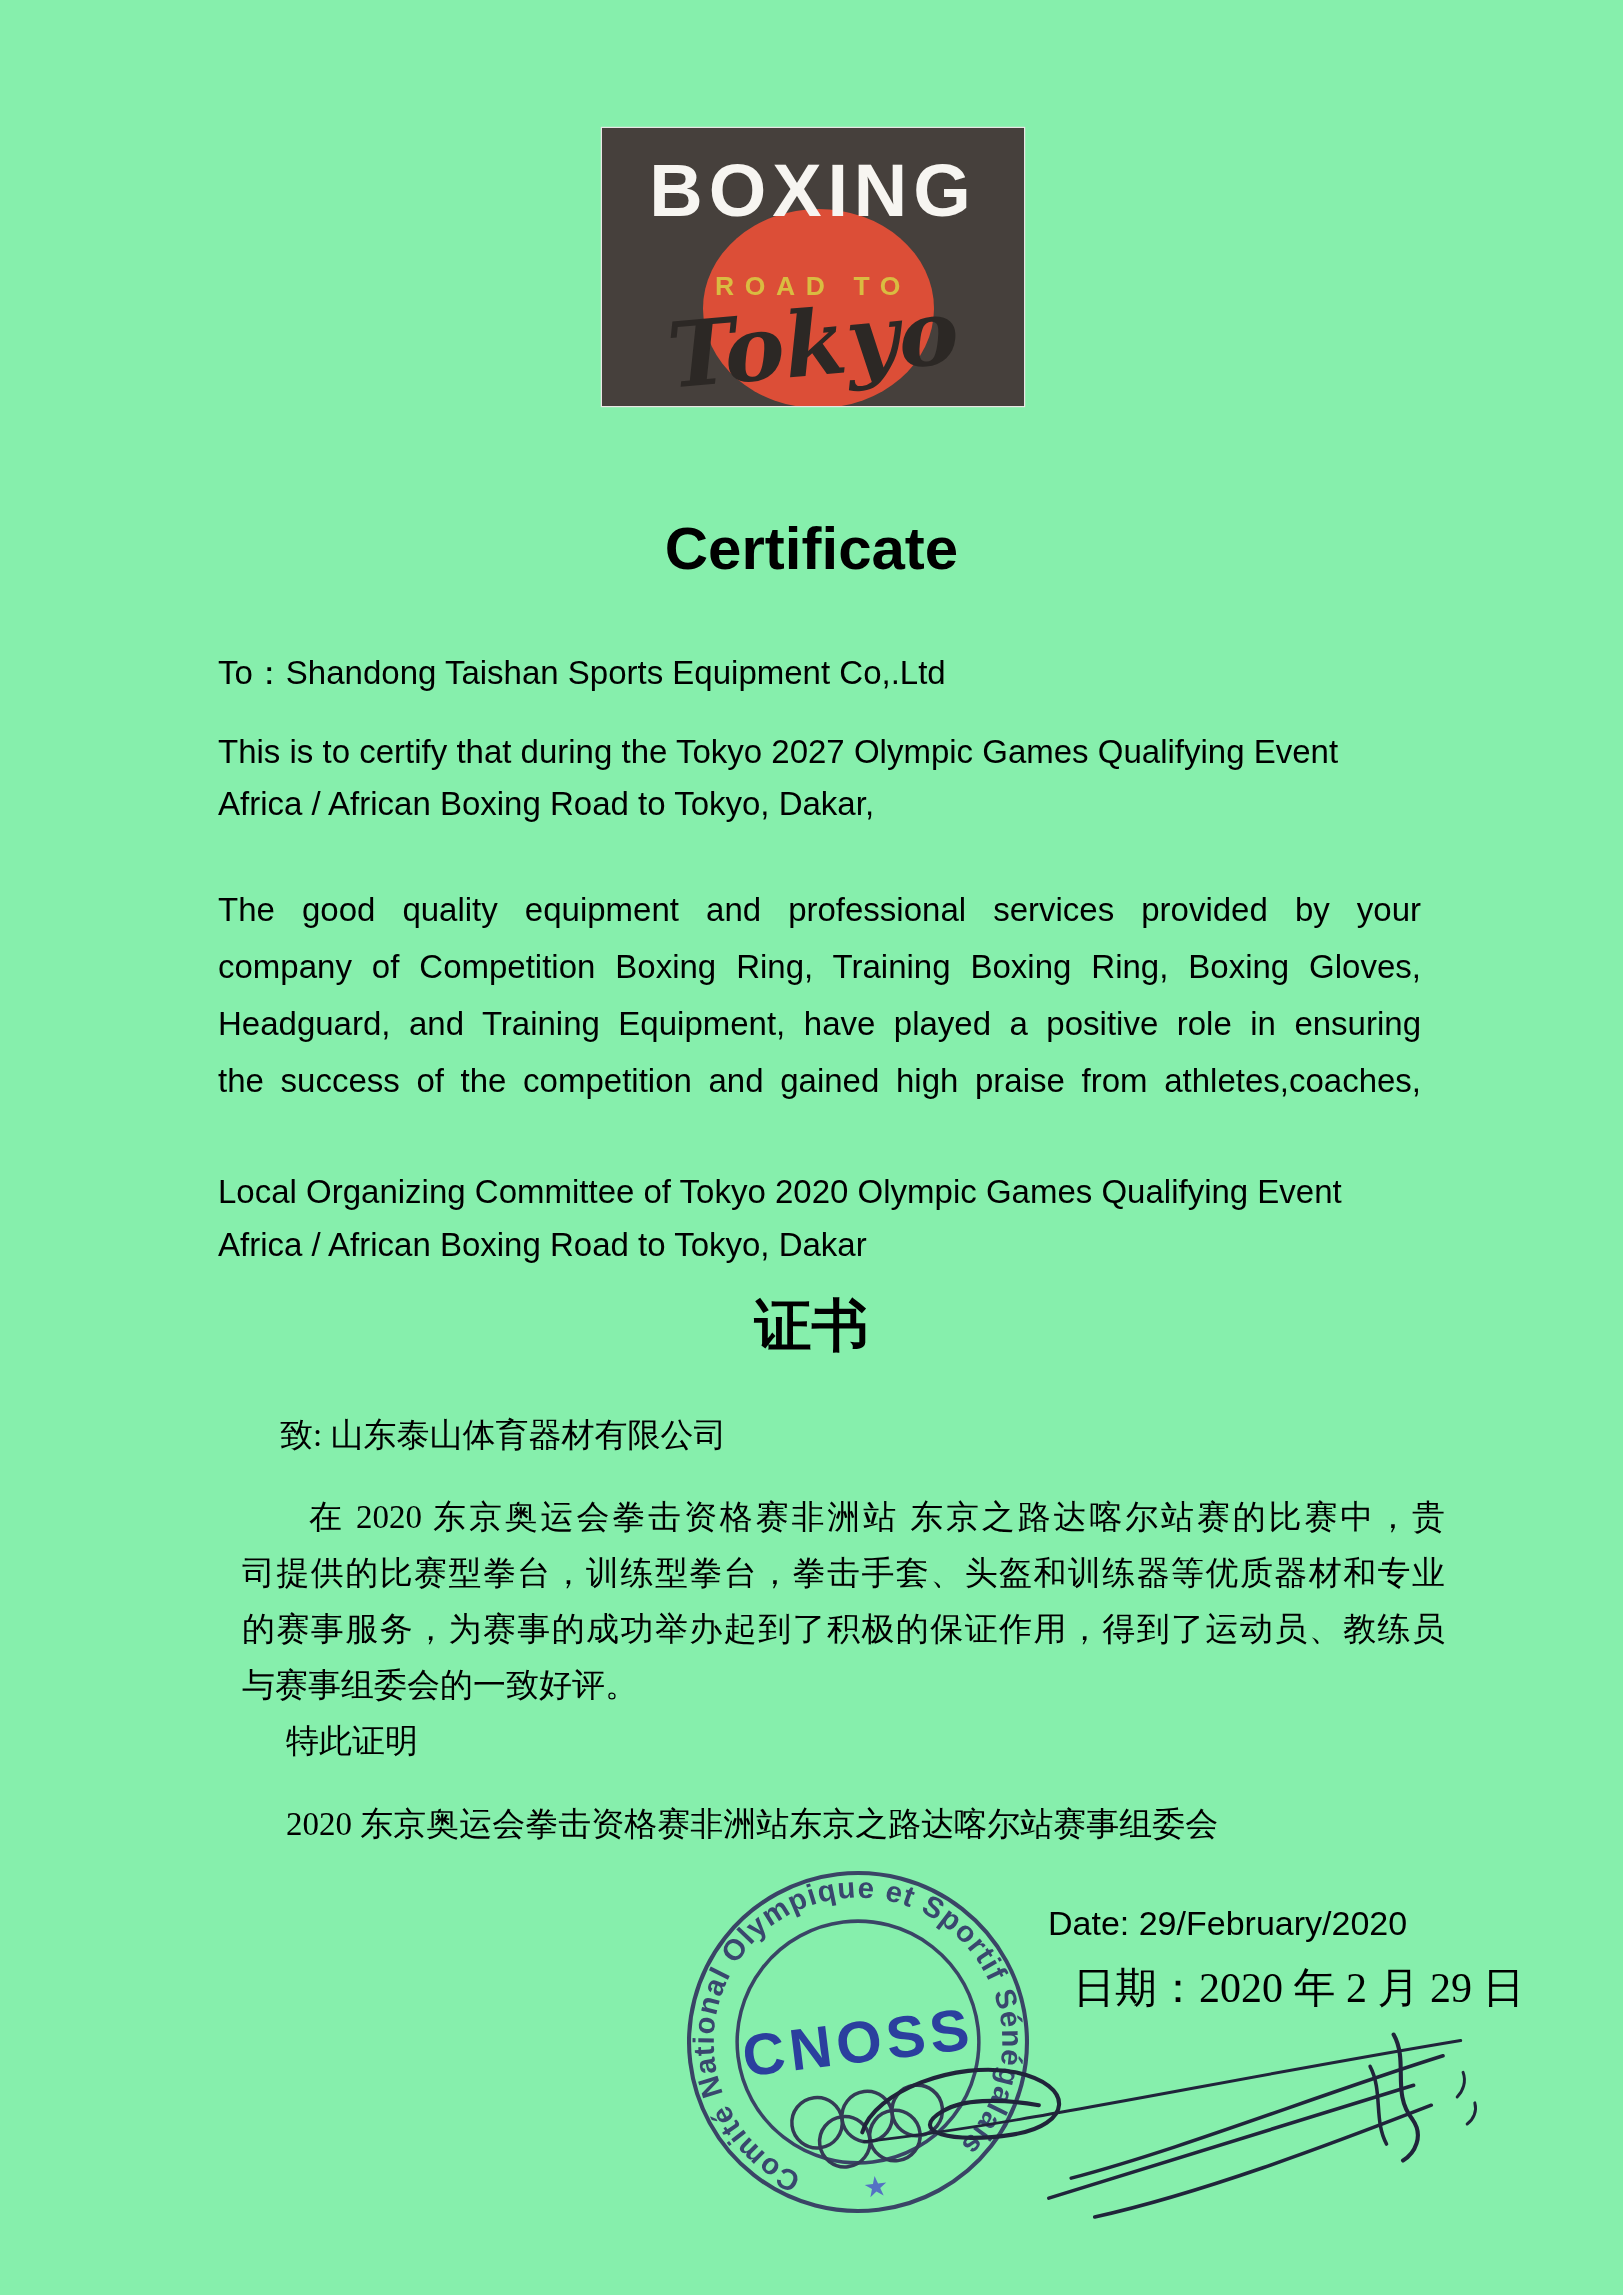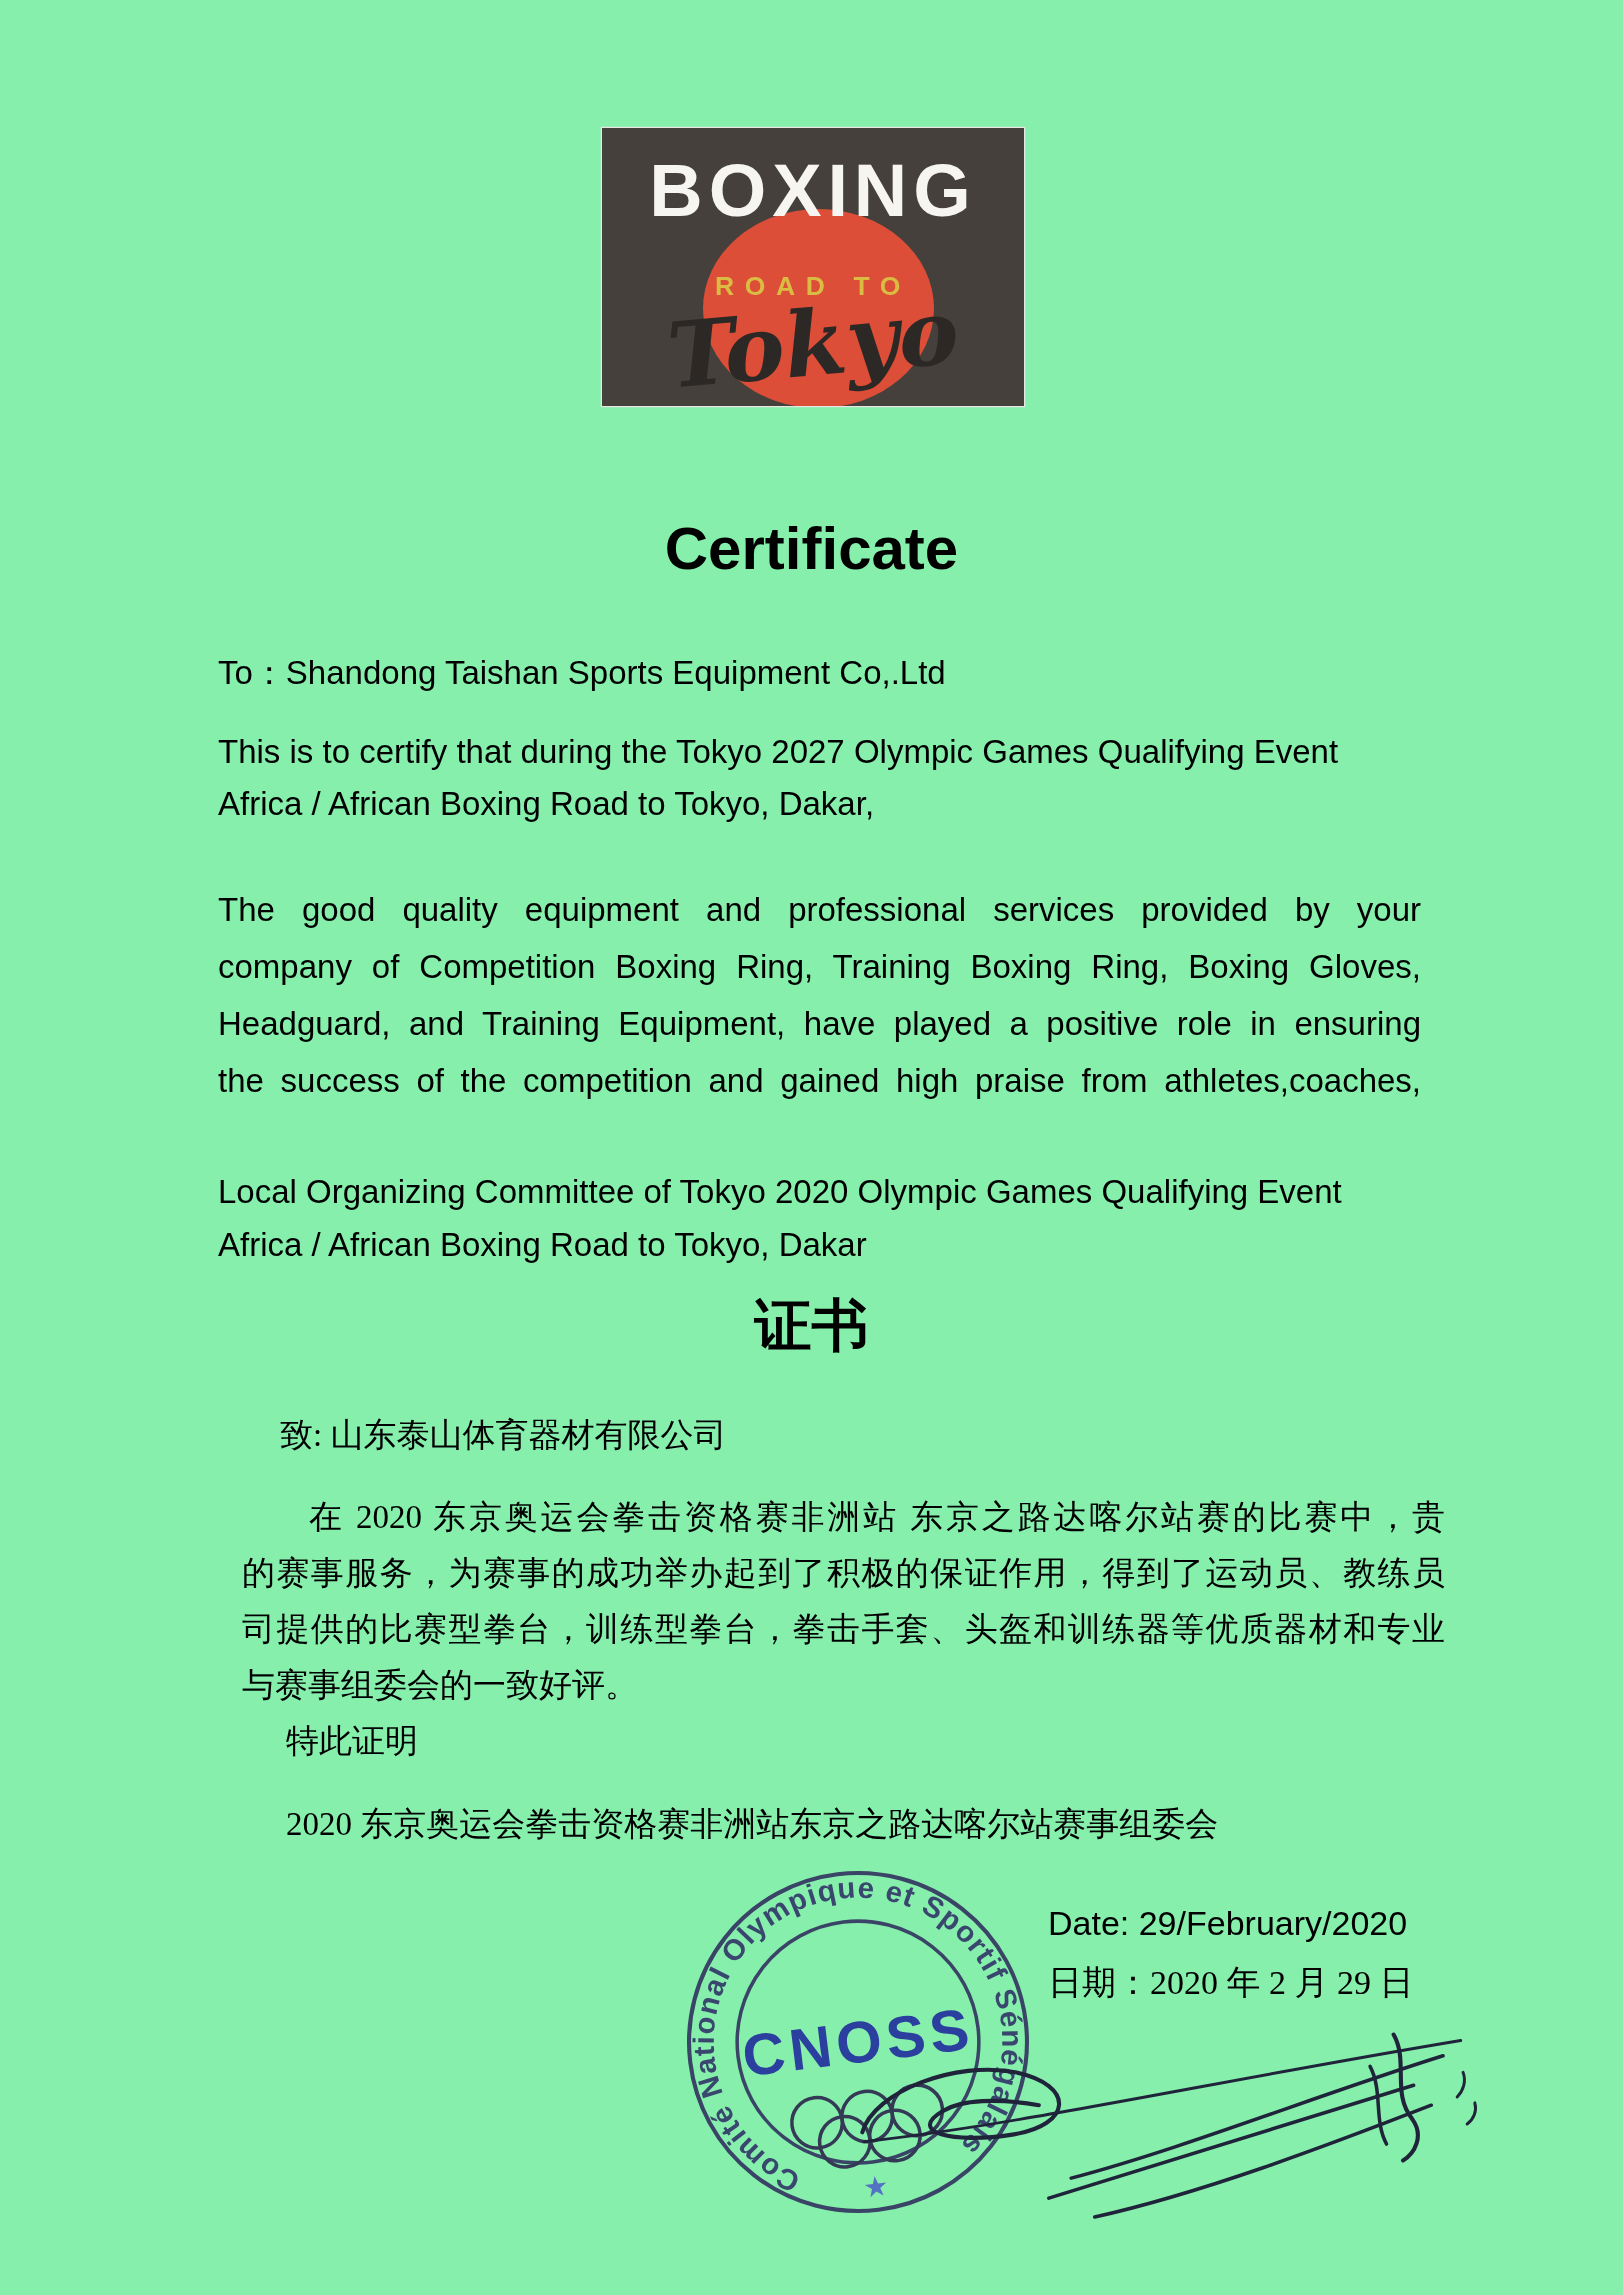--- a/index.html
+++ b/index.html
@@ -58,21 +58,21 @@
   .para-cn .indent{text-indent:67px;}
   .hereby{top:1719px;left:286px;}
   .committee-cn{top:1802px;left:286px;}
   
   .stamp{
     position:absolute;left:682px;top:1866px;width:352px;height:352px;
     transform:rotate(-7deg);
   }
   .dates{position:absolute;left:1048px;top:1904px;}
   .date-en{font-size:34px;}
-  .date-cn{font-size:34px;margin-top:16.5px;}
+  .date-cn{font-size:42px;margin-top:16.5px;margin-left:25px;}
   .signature{position:absolute;left:818px;top:1984px;width:677px;height:253px;}
 </style>
 </head>
 <body>
 
 <div class="page">
 
   <div class="logo">
     <div class="logo-circle"></div>
     <div class="logo-brand">BOXING</div>
@@ -100,22 +100,22 @@
     <div>Local Organizing Committee of Tokyo 2020 Olympic Games Qualifying Event</div>
     <div>Africa / African Boxing Road to Tokyo, Dakar</div>
   </div>
 
   <div class="title-cn cn">证书</div>
 
   <div class="textblock to-cn cn">致: 山东泰山体育器材有限公司</div>
 
   <div class="textblock para-cn cn">
     <div class="jline indent">在 2020 东京奥运会拳击资格赛非洲站 东京之路达喀尔站赛的比赛中，贵</div>
+    <div class="jline">司提供的比赛型拳台，训练型拳台，拳击手套、头盔和训练器等优质器材和专业</div>
     <div class="jline">的赛事服务，为赛事的成功举办起到了积极的保证作用，得到了运动员、教练员</div>
-    <div class="jline">司提供的比赛型拳台，训练型拳台，拳击手套、头盔和训练器等优质器材和专业</div>
     <div>与赛事组委会的一致好评。</div>
   </div>
 
   <div class="textblock hereby cn">特此证明</div>
 
   <div class="textblock committee-cn cn">2020 东京奥运会拳击资格赛非洲站东京之路达喀尔站赛事组委会</div>
 
   <svg class="stamp" viewBox="0 0 600 600">
     <circle cx="300" cy="300" r="288" fill="none" stroke="#3a4466" stroke-width="7"></circle>
     <circle cx="300" cy="300" r="206" fill="none" stroke="#3a4466" stroke-width="6"></circle>

